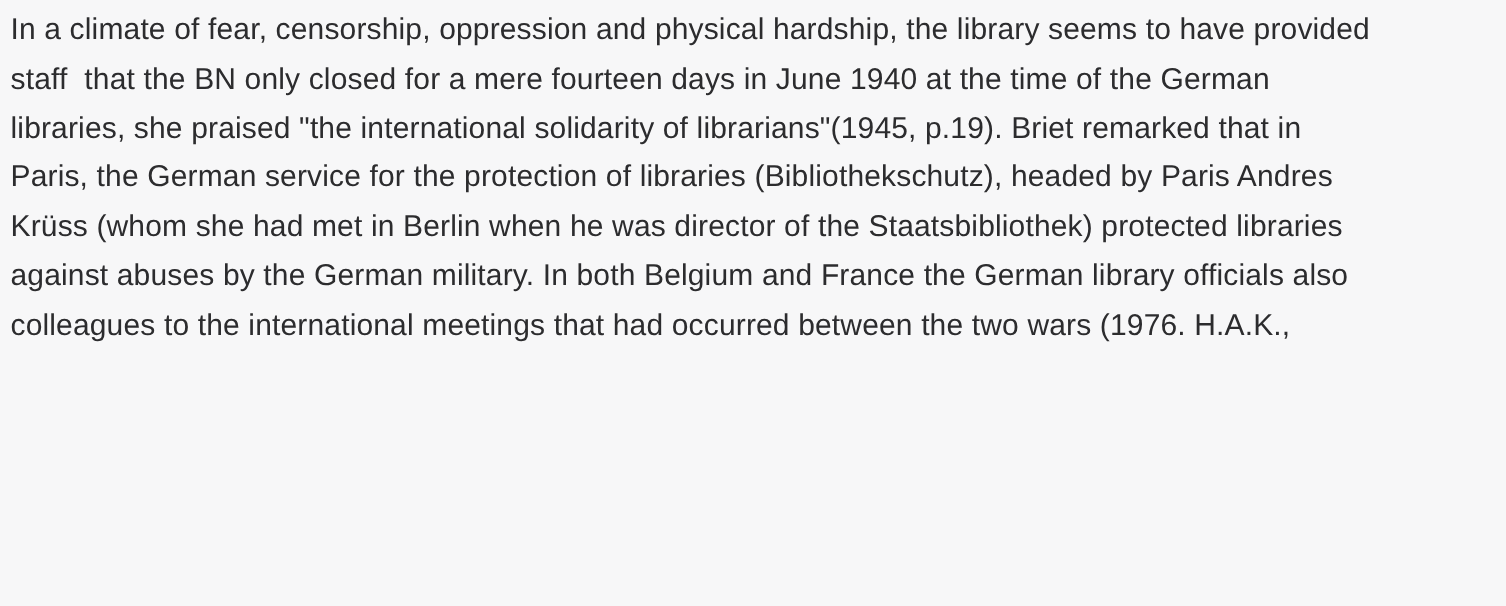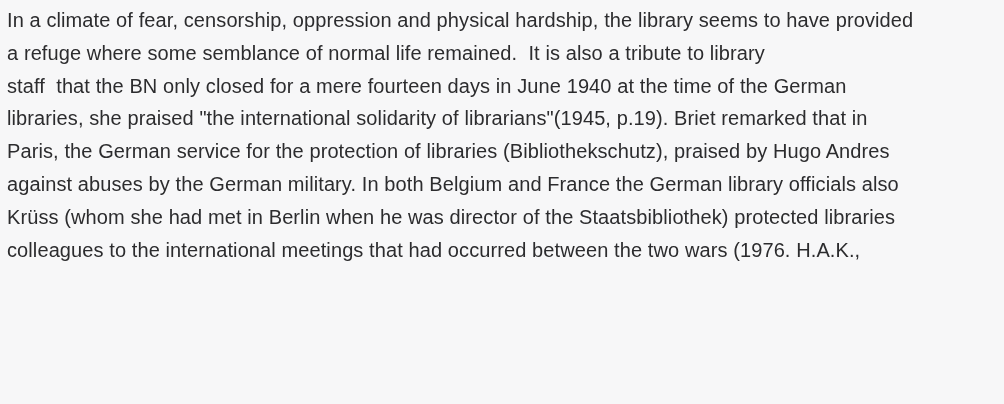--- a/index.html
+++ b/index.html
@@ -32,21 +32,20 @@
       letter-spacing: 0.1px;
       font-weight: 400;
     }
   </style>
 </head>
 <body>
 
 <div class="page">
   <div class="paragraph">
     <div class="line">In a climate of fear, censorship, oppression and physical hardship, the library seems to have provided</div>
-    <div class="line">a refuge where some semblance of normal life remained.  It is also a tribute to library</div>
     <div class="line">staff  that the BN only closed for a mere fourteen days in June 1940 at the time of the German</div>
     <div class="line">libraries, she praised "the international solidarity of librarians"(1945, p.19). Briet remarked that in</div>
-    <div class="line">Paris, the German service for the protection of libraries (Bibliothekschutz), praised by Hugo Andres</div>
+    <div class="line">Paris, the German service for the protection of libraries (Bibliothekschutz), headed by Paris Andres</div>
+    <div class="line">Krüss (whom she had met in Berlin when he was director of the Staatsbibliothek) protected libraries</div>
     <div class="line">against abuses by the German military. In both Belgium and France the German library officials also</div>
-    <div class="line">Krüss (whom she had met in Berlin when he was director of the Staatsbibliothek) protected libraries</div>
     <div class="line">colleagues to the international meetings that had occurred between the two wars (1976. H.A.K.,</div>
   </div>
 </div>
 
 </body></html>

